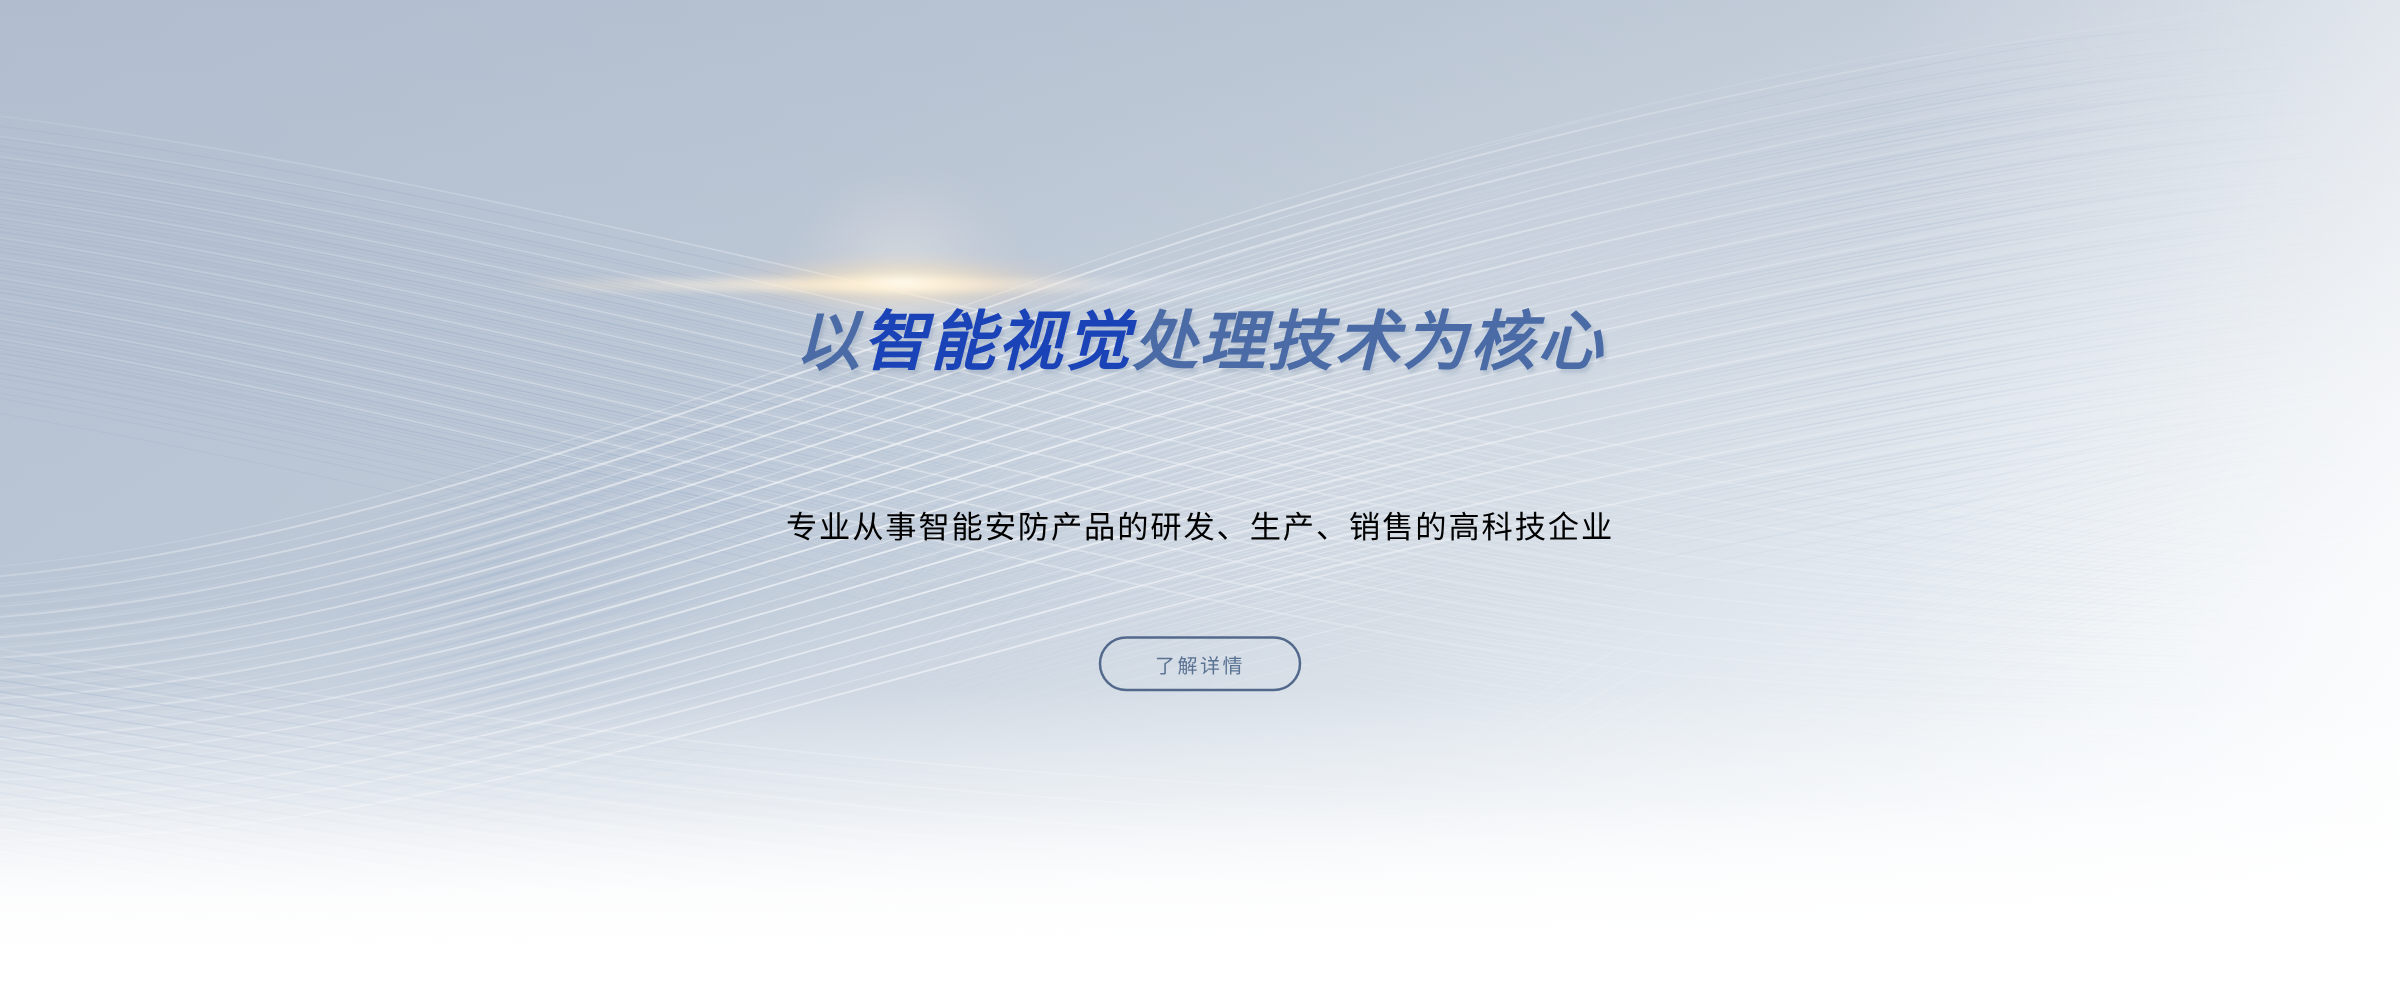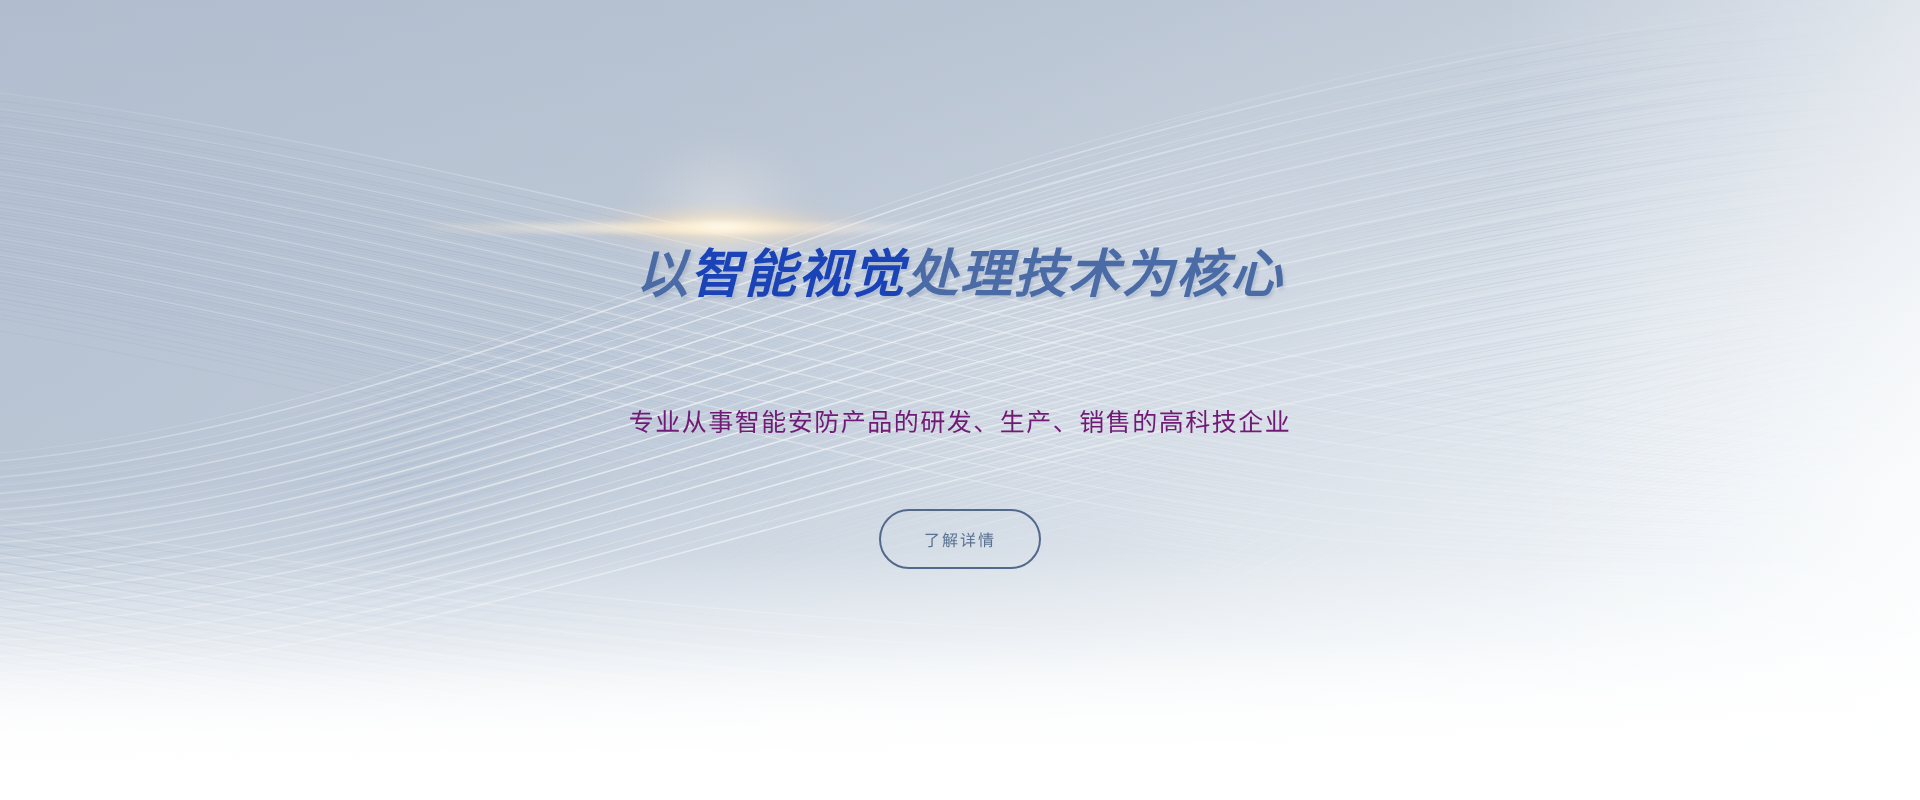--- a/index.html
+++ b/index.html
@@ -157,39 +157,39 @@
     position: absolute;
     top: 406px;
     left: 0;
     right: 0;
     text-align: center;
     margin: 0;
     font-size: 25px;
     line-height: 1.3;
     font-weight: 400;
     letter-spacing: 1.5px;
-    color: #701a75;
+    color: #000000;
     white-space: nowrap;
     user-select: none;
   }
 
   .cta-wrap {
     position: absolute;
     top: 509px;
     left: 0;
     right: 0;
     display: flex;
     justify-content: center;
   }
   .cta-button {
     display: inline-flex;
     align-items: center;
     justify-content: center;
     width: 162px;
-    height: 60px;
+    height: 44px;
     box-sizing: border-box;
     border: 2px solid #53698c;
     border-radius: 999px;
     background: transparent;
     color: #5a7292;
     font-size: 16px;
     letter-spacing: 2px;
     font-family: "Liberation Sans", "DejaVu Sans", sans-serif;
     cursor: pointer;
     transition: background .2s, color .2s;

